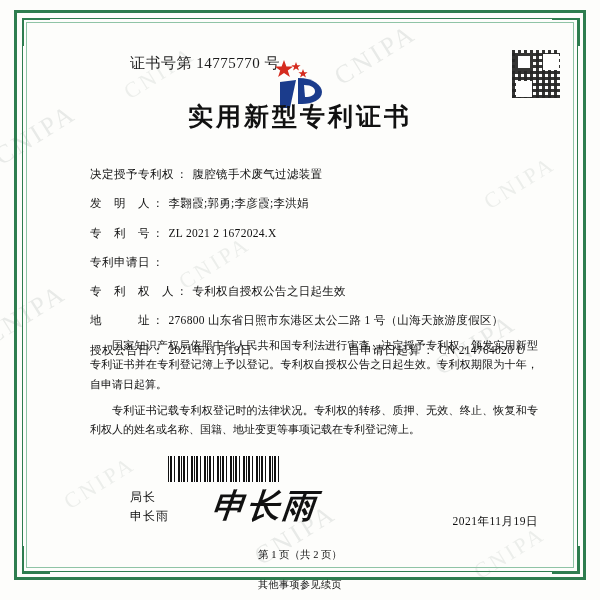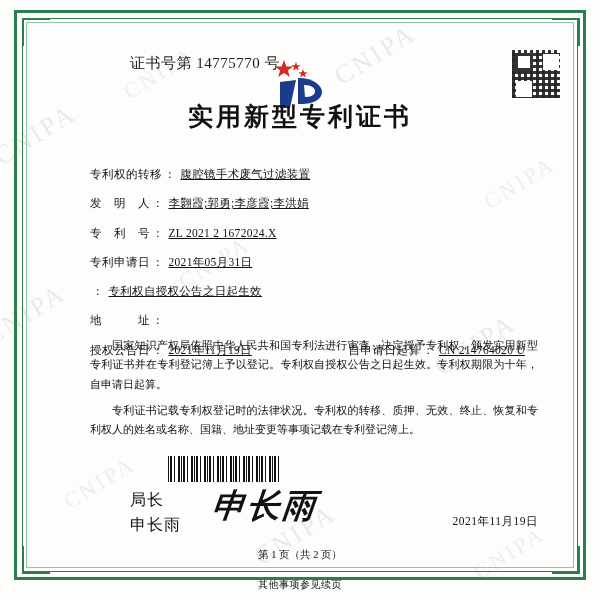--- a/index.html
+++ b/index.html
@@ -166,21 +166,20 @@
     white-space: nowrap;
     letter-spacing: 0.5px;
   }
   .field .colon {
     flex: 0 0 auto;
     padding: 0 5px 0 2px;
   }
   .field .val {
     flex: 1 1 auto;
     letter-spacing: 0.3px;
-    text-decoration: underline;
   }
   .field.two .val {
     flex: 0 0 auto;
     width: 180px;
   }
   .field .lab2 {
     flex: 0 0 auto;
     white-space: nowrap;
     letter-spacing: 0.5px;
   }
@@ -211,21 +210,21 @@
     background-image: repeating-linear-gradient(90deg,
       #111 0 1px, #fff 1px 2px, #111 2px 4px, #fff 4px 6px,
       #111 6px 7px, #fff 7px 10px, #111 10px 12px, #fff 12px 13px);
   }
 
   .sign-label {
     position: absolute;
     left: 90px;
     top: 452px;
     font-family: "Liberation Serif", serif;
-    font-size: 16px;
+    font-size: 12px;
     color: #111;
     line-height: 1.55;
     letter-spacing: 1px;
   }
   .signature {
     position: absolute;
     left: 172px;
     top: 448px;
     font-family: "Liberation Serif", serif;
     font-size: 33px;
@@ -304,46 +303,47 @@
       </g>
       <path d="M40 24 L56 22 L50 50 L40 50 Z" fill="#1b3c8c"></path>
       <path d="M58 20 C74 20, 82 28, 82 34 C82 42, 72 46, 62 46 L58 46 Z" fill="#1b3c8c"></path>
       <path d="M64 27 C72 27, 75 30, 75 33.5 C75 37, 71 39, 65 39 Z" fill="#fdfdfb"></path>
     </svg>
 
     <div class="title">实用新型专利证书</div>
 
     <div class="field-block">
       <div class="field">
-        <span class="lab">专利权的转移</span>
+        <span class="lab">决定授予专利权</span>
         <span class="colon">：</span>
         <span class="val">腹腔镜手术废气过滤装置</span>
       </div>
       <div class="field">
         <span class="lab">发　明　人</span>
         <span class="colon">：</span>
         <span class="val">李翾霞;郭勇;李彦霞;李洪娟</span>
       </div>
       <div class="field">
         <span class="lab">专　利　号</span>
         <span class="colon">：</span>
         <span class="val">ZL 2021 2 1672024.X</span>
       </div>
       <div class="field">
         <span class="lab">专利申请日</span>
         <span class="colon">：</span>
-        <span class="val">2021年05月31日</span>
-      </div>
-      <div class="field">
+      </div>
+      <div class="field">
+        <span class="lab">专　利　权　人</span>
         <span class="colon">：</span>
         <span class="val">专利权自授权公告之日起生效</span>
       </div>
       <div class="field">
         <span class="lab">地　　　址</span>
         <span class="colon">：</span>
+        <span class="val">276800 山东省日照市东港区太公二路 1 号（山海天旅游度假区）</span>
       </div>
       <div class="field two">
         <span class="lab">授权公告日</span>
         <span class="colon">：</span>
         <span class="val">2021年11月19日</span>
         <span class="lab2">自申请日起算</span>
         <span class="colon">：</span>
         <span class="val">CN 214764020 U</span>
       </div>
     </div>

